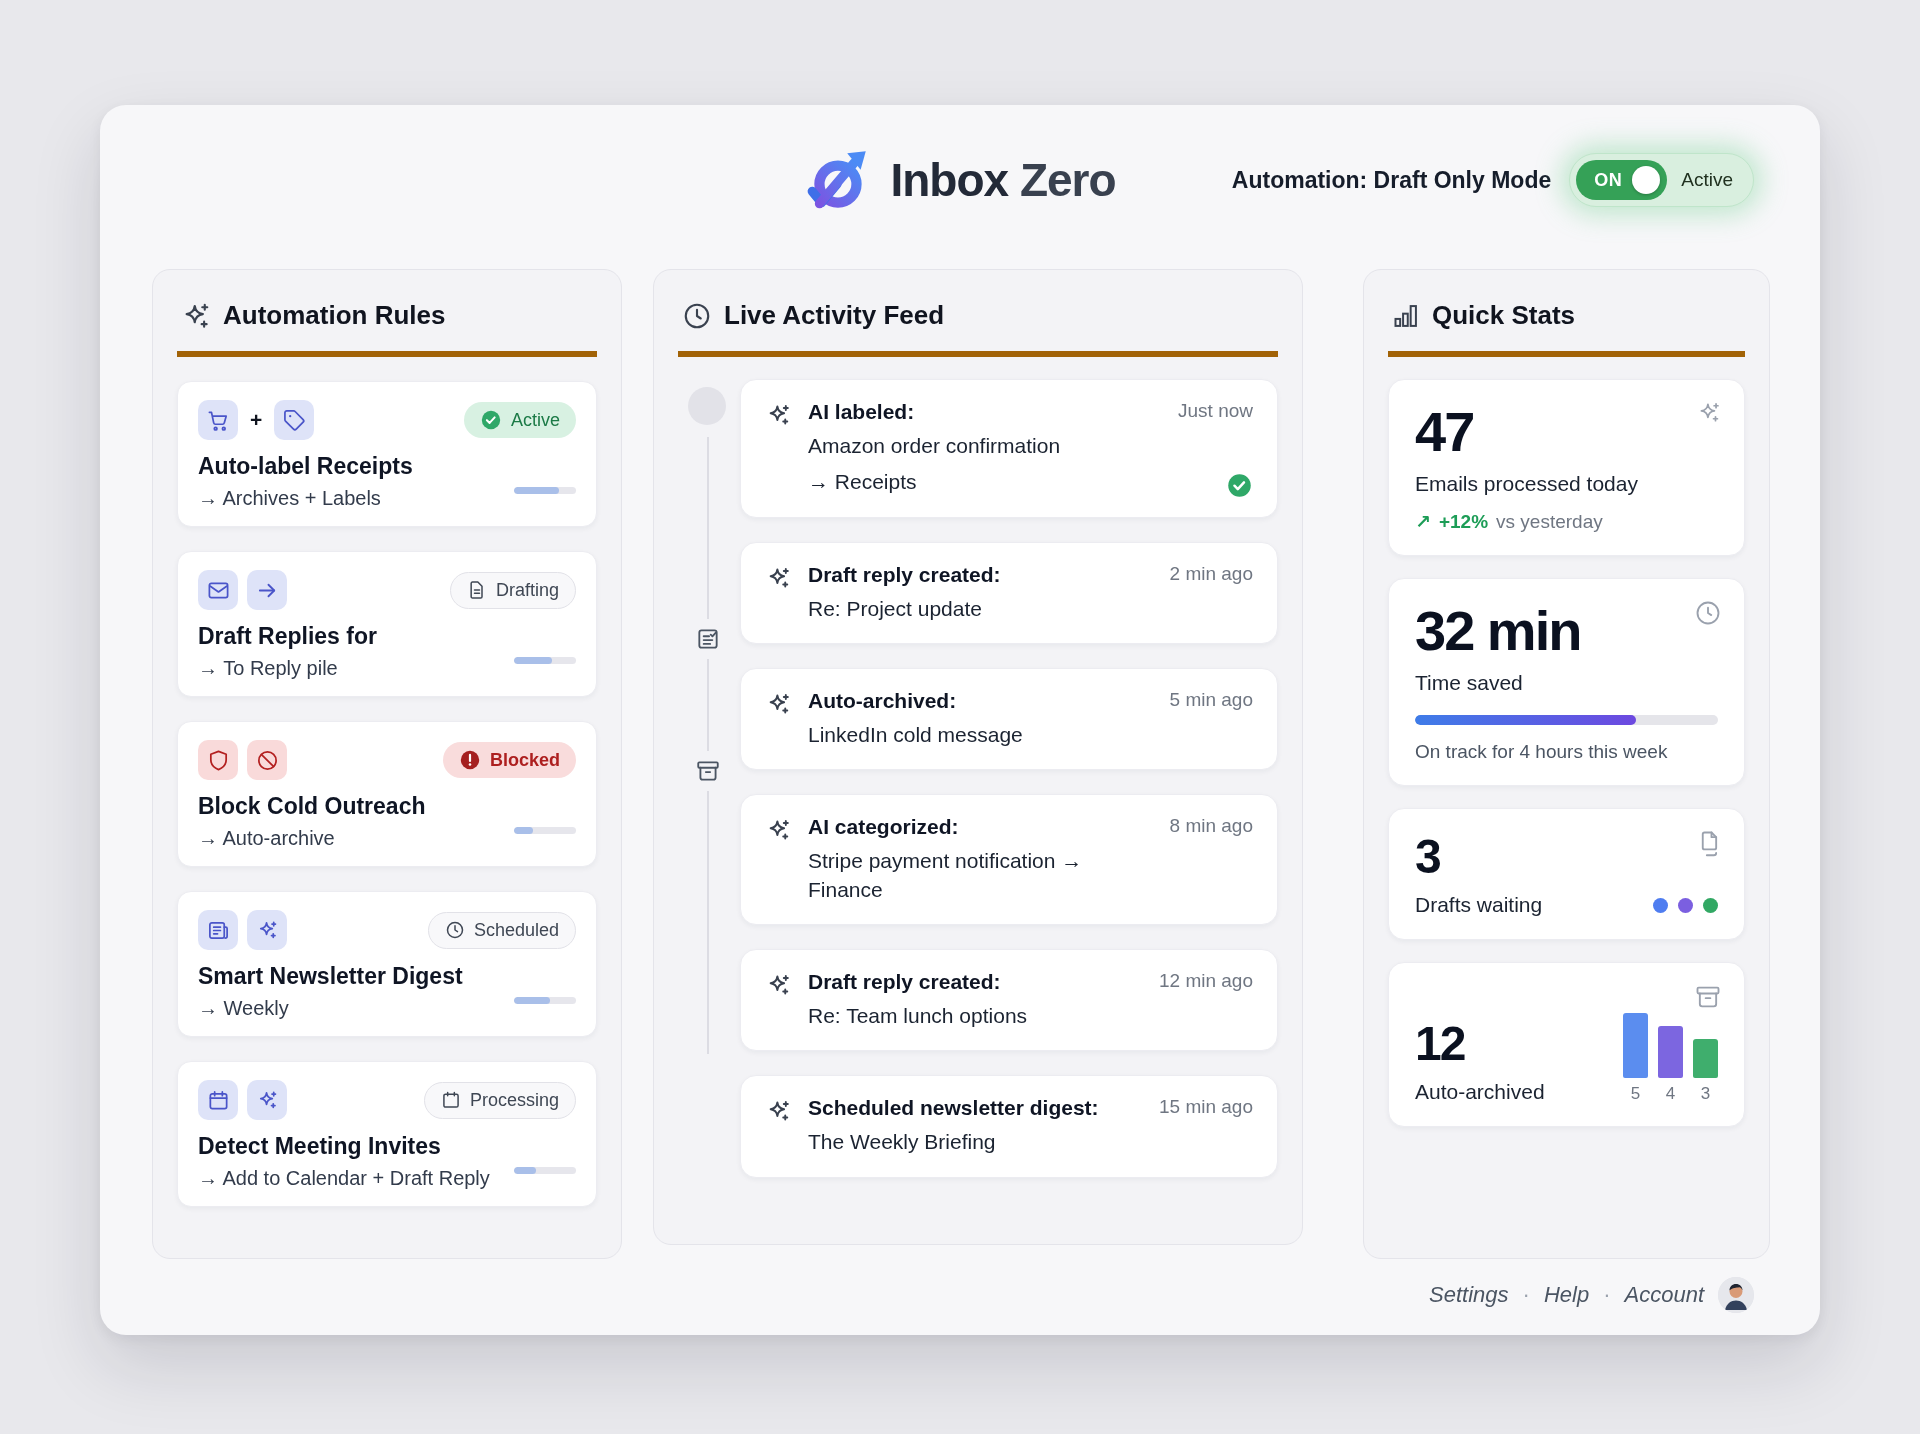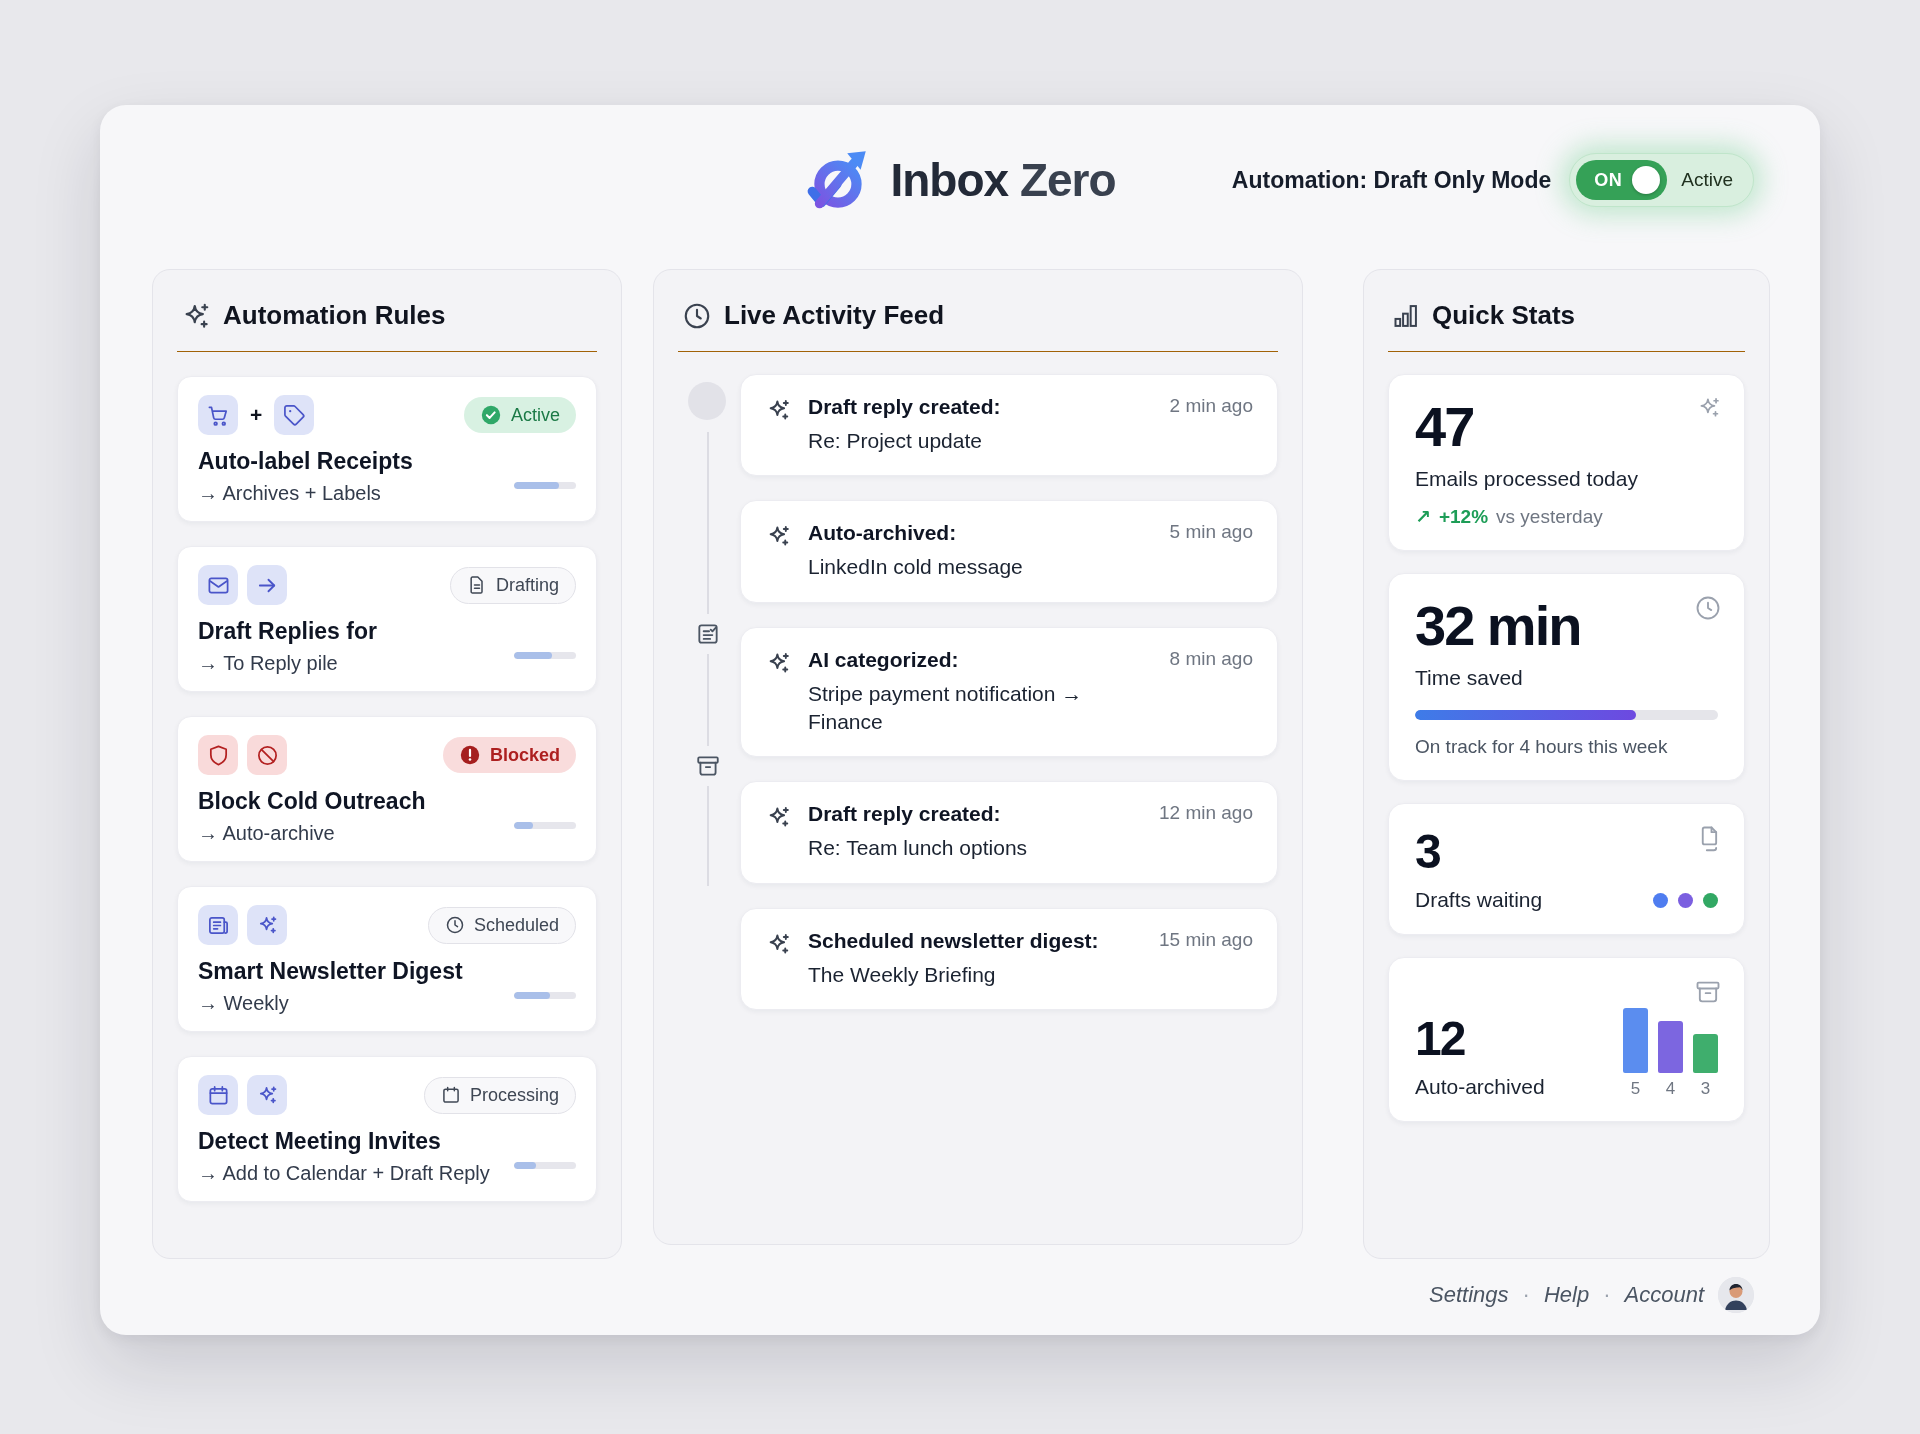--- a/index.html
+++ b/index.html
@@ -32,21 +32,21 @@
   }
   .toggle-on-label{color:#fff;font-weight:700;font-size:18px;letter-spacing:.5px;}
   .toggle-knob{width:28px;height:28px;border-radius:50%;background:#fff;box-shadow:0 1px 3px rgba(0,0,0,.25);}
   .toggle-status{font-size:19px;color:#20311f;font-weight:500;}
   
   .columns{display:flex;justify-content:space-between;align-items:flex-start;padding:14px 50px 0 52px;}
   .panel{background:#f3f3f6;border:1px solid #e4e4ea;border-radius:18px;padding:24px 24px;box-sizing:border-box;}
   .rules-panel{width:470px;height:990px;}
   .feed-panel{width:650px;height:976px;}
   .stats-panel{width:407px;height:990px;margin-left:29px;}
-  .panel-head{display:flex;align-items:center;gap:12px;padding:6px 4px 20px;border-bottom:1px solid #a16207;}
+  .panel-head{display:flex;align-items:center;gap:12px;padding:6px 4px 20px;border-bottom:6px solid #a16207;}
   .panel-head h2{font-size:26px;font-weight:700;margin:0;color:#10141f;}
   .panel-head svg{color:#39414f;}
   
   .rule-card{
     background:#fff;border:1px solid #ececf1;border-radius:14px;
     box-shadow:0 2px 5px rgba(25,30,50,.05);
     padding:18px 20px 16px;margin-top:24px;position:relative;
   }
   .rule-top{display:flex;align-items:center;}
   .chips{display:flex;align-items:center;gap:9px;}
@@ -357,20 +357,36 @@
             <svg width="26" height="26" viewBox="0 0 24 24" fill="none" stroke="currentColor" stroke-width="1.7" stroke-linecap="round" stroke-linejoin="round">
                 <rect x="3" y="4" width="18" height="5" rx="1"></rect>
                 <path d="M5 9v9a2 2 0 0 0 2 2h10a2 2 0 0 0 2-2V9"></path>
                 <path d="M10 13h4"></path>
               </svg>
           </div>
         </div>
 
         <div class="feed-list">
 
+          <div class="feed-card">
+            <svg class="feed-sparkle" width="27" height="27" viewBox="0 0 24 24" fill="none" stroke="currentColor" stroke-width="1.7" stroke-linecap="round" stroke-linejoin="round">
+                <path d="M11 4c.5 3.6 2.4 5.5 6 6-3.6.5-5.5 2.4-6 6-.5-3.6-2.4-5.5-6-6 3.6-.5 5.5-2.4 6-6Z"></path>
+                <path d="M18.5 3.5v3.6M16.7 5.3h3.6M18 15.5v3.6M16.2 17.3h3.6"></path>
+              </svg>
+            <div class="feed-main">
+              <div class="feed-action">AI labeled:</div>
+              <div class="feed-detail">Amazon order confirmation</div>
+              <div class="feed-detail">→ Receipts</div>
+            </div>
+            <span class="feed-time">Just now</span>
+            <svg class="feed-check" width="27" height="27" viewBox="0 0 24 24">
+                <circle cx="12" cy="12" r="10" fill="#2fa868"></circle>
+                <path d="m7.5 12.2 3 3 5.5-6" fill="none" stroke="#fff" stroke-width="2.2" stroke-linecap="round" stroke-linejoin="round"></path>
+              </svg>
+          </div>
 
           <div class="feed-card">
             <svg class="feed-sparkle" width="27" height="27" viewBox="0 0 24 24" fill="none" stroke="currentColor" stroke-width="1.7" stroke-linecap="round" stroke-linejoin="round">
                 <path d="M11 4c.5 3.6 2.4 5.5 6 6-3.6.5-5.5 2.4-6 6-.5-3.6-2.4-5.5-6-6 3.6-.5 5.5-2.4 6-6Z"></path>
                 <path d="M18.5 3.5v3.6M16.7 5.3h3.6M18 15.5v3.6M16.2 17.3h3.6"></path>
               </svg>
             <div class="feed-main">
               <div class="feed-action">Draft reply created:</div>
               <div class="feed-detail">Re: Project update</div>
             </div>

